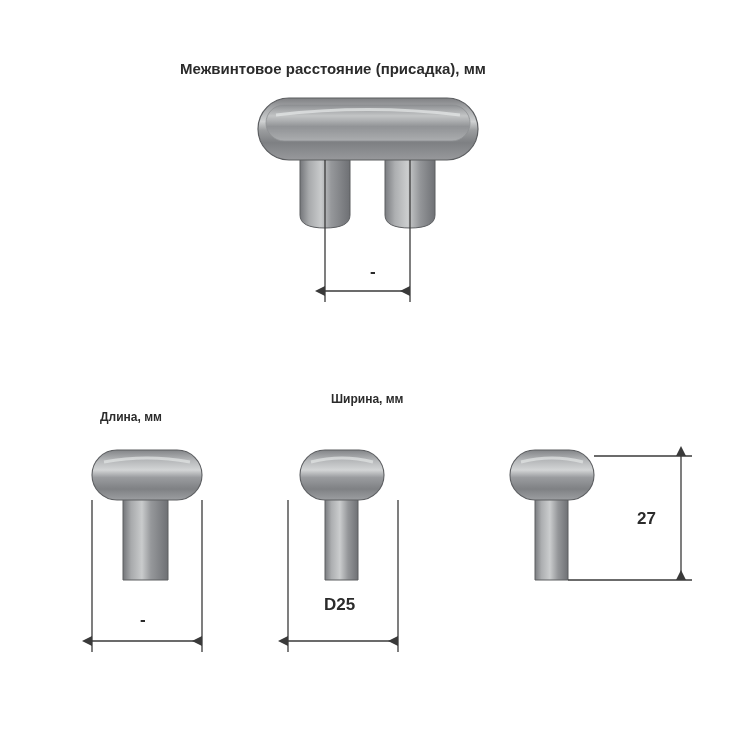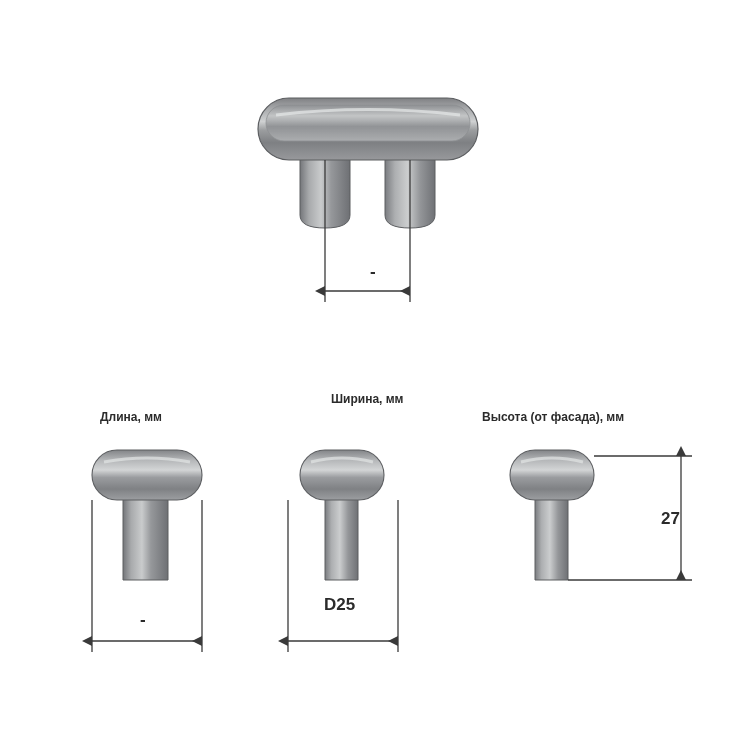--- a/index.html
+++ b/index.html
@@ -47,30 +47,30 @@
     width: 750px;
     height: 750px;
     overflow: visible;
   }
 </style>
 </head>
 <body>
 
 <div class="stage">
 
+  <div class="label title-main">Межвинтовое расстояние (присадка), мм</div>
 
   <div class="label sec-label" style="left:100px; top:410px;">Длина, мм</div>
   <div class="label sec-label" style="left:290px; top:392px;padding-left:41px;">Ширина, мм</div>
-  <div class="label sec-label" style="left:482px; top:410px;">Высота (от фасада), мм</div>
 
   <div class="dim-text" style="left:370px; top:262px;">-</div>
 
   <div class="dim-text" style="left:140px; top:610px;">-</div>
   <div class="dim-text" style="left:324px; top:595px;">D25</div>
-  <div class="dim-text" style="left:637px; top:509px;margin-left:24px;">27</div>
+  <div class="dim-text" style="left:637px; top:509px;">27</div>
 
   <svg class="draw" viewBox="0 0 750 750">
     <defs>
 
       <linearGradient id="capGradTop" x1="0" y1="0" x2="0" y2="1">
         <stop offset="0%" stop-color="#7f8083"></stop>
         <stop offset="18%" stop-color="#a9abad"></stop>
         <stop offset="38%" stop-color="#cfd1d2"></stop>
         <stop offset="52%" stop-color="#9b9d9f"></stop>
         <stop offset="72%" stop-color="#7e8083"></stop>

